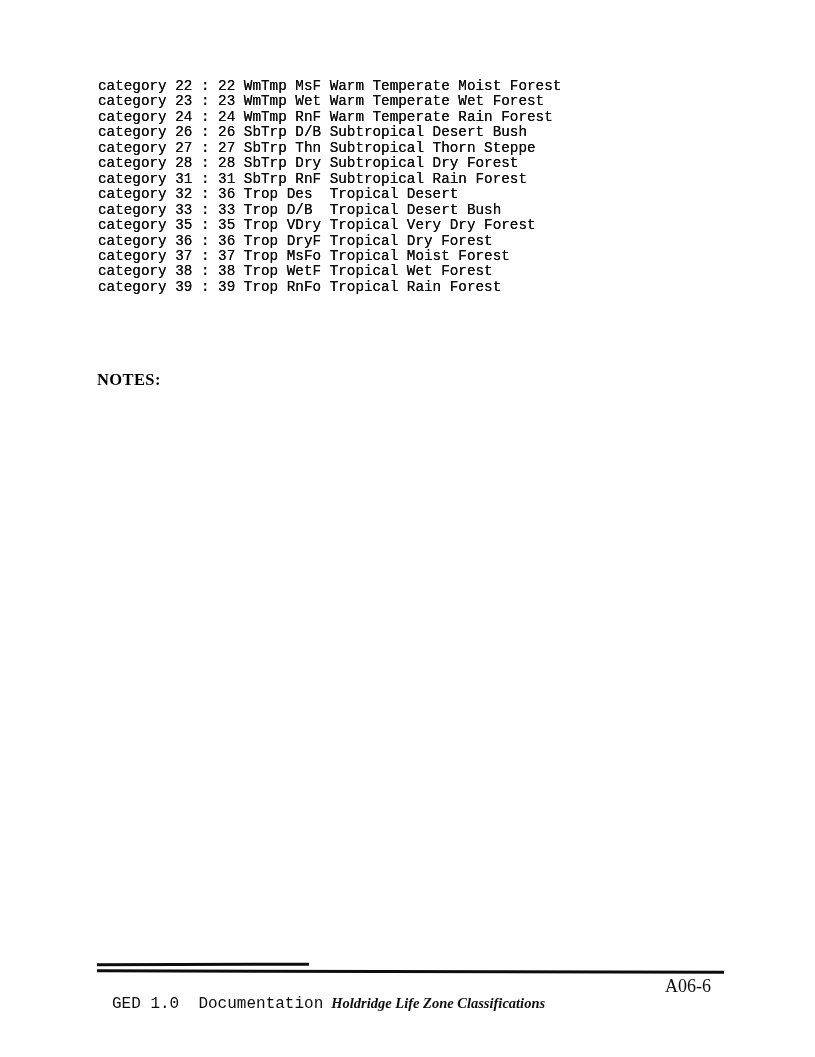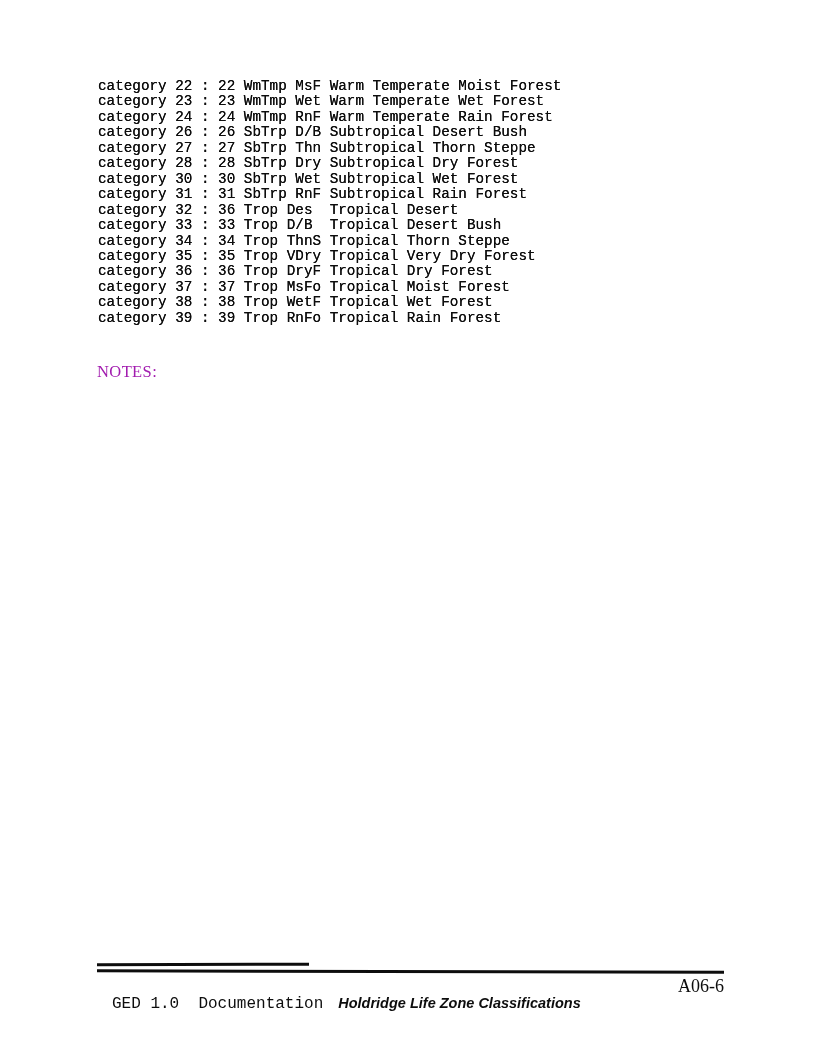--- a/index.html
+++ b/index.html
@@ -20,26 +20,26 @@
     font-family: "Liberation Mono", "DejaVu Sans Mono", monospace;
     font-size: 14.3px;
     line-height: 15.45px;
     color: #0d0d0d;
     text-shadow: 0 0 0.5px #0d0d0d;
   }
   .category-line { white-space: pre; }
   .notes-heading {
     position: absolute;
     left: 97px;
-    top: 362px;
+    top: 370px;
     font-family: "Liberation Serif", serif;
-    font-weight: normal;
+    font-weight: bold;
     font-size: 16.5px;
     letter-spacing: 0.4px;
-    color: #a21caf;
+    color: #000000;
   }
   .footer-rule-thin {
     position: absolute;
     left: 97px;
     top: 963px;
     width: 212px;
     height: 2.5px;
     background: #0d0d0d;
     transform: rotate(-0.15deg);
   }
@@ -58,53 +58,51 @@
     top: 976px;
     color: #0d0d0d;
     white-space: pre;
   }
   .footer-doc-title {
     font-family: Liberation Mono, monospace;
     font-size: 16px;
     white-space: pre;
   }
   .footer-section-title {
-    font-family: Liberation Sans, sans-serif;
+    font-family: Liberation Serif, serif;
     font-size: 14.5px;
     font-style: italic;
     font-weight: bold;
-    margin-left: 15px;
+    margin-left: 8px;
     white-space: pre;
   }
   .footer-page-number {
     position: absolute;
     top: 976px;
-    right: 91px;
+    right: 104px;
     font-family: "Liberation Serif", serif;
     font-size: 18px;
     color: #0d0d0d;
   }
 </style>
 </head>
 <body>
 
 <div class="page">
 
   <div class="category-listing">
       <div class="category-line">category 22 : 22 WmTmp MsF Warm Temperate Moist Forest</div>
       <div class="category-line">category 23 : 23 WmTmp Wet Warm Temperate Wet Forest</div>
       <div class="category-line">category 24 : 24 WmTmp RnF Warm Temperate Rain Forest</div>
       <div class="category-line">category 26 : 26 SbTrp D/B Subtropical Desert Bush</div>
       <div class="category-line">category 27 : 27 SbTrp Thn Subtropical Thorn Steppe</div>
       <div class="category-line">category 28 : 28 SbTrp Dry Subtropical Dry Forest</div>
-      <div class="category-line">category 30 : 30 SbTrp Wet Subtropical Wet Forest</div>
       <div class="category-line">category 31 : 31 SbTrp RnF Subtropical Rain Forest</div>
       <div class="category-line">category 32 : 36 Trop Des  Tropical Desert</div>
       <div class="category-line">category 33 : 33 Trop D/B  Tropical Desert Bush</div>
-      <div class="category-line">category 34 : 34 Trop ThnS Tropical Thorn Steppe</div>
       <div class="category-line">category 35 : 35 Trop VDry Tropical Very Dry Forest</div>
       <div class="category-line">category 36 : 36 Trop DryF Tropical Dry Forest</div>
       <div class="category-line">category 37 : 37 Trop MsFo Tropical Moist Forest</div>
       <div class="category-line">category 38 : 38 Trop WetF Tropical Wet Forest</div>
       <div class="category-line">category 39 : 39 Trop RnFo Tropical Rain Forest</div>
     </div>
 
   <div class="notes-heading">NOTES:</div>
 
   <div class="footer-rule-thin"></div>

